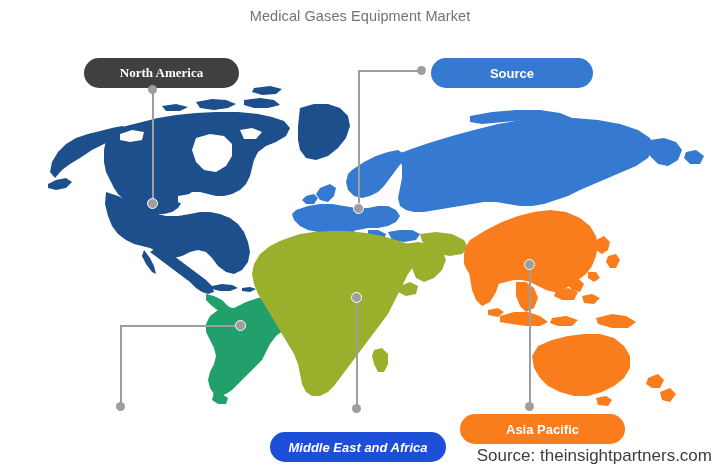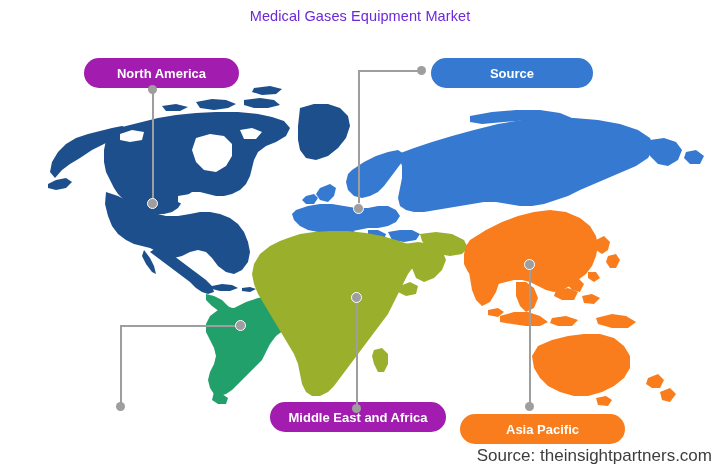--- a/index.html
+++ b/index.html
@@ -15,21 +15,21 @@
     overflow: hidden;
     font-family: "Liberation Sans", sans-serif;
   }
   #title {
     position: absolute;
     top: 8px;
     left: 0;
     width: 720px;
     text-align: center;
     font-size: 14.5px;
-    color: #6d28d9;
+    color: #737373;
     font-family: "Liberation Sans", sans-serif;
     letter-spacing: 0.1px;
   }
   #map-svg {
     position: absolute;
     top: 0;
     left: 0;
   }
   .pill {
     position: absolute;
@@ -38,24 +38,24 @@
     justify-content: center;
     border-radius: 16px;
     color: #ffffff;
     font-size: 13px;
     font-weight: bold;
     height: 30px;
     box-sizing: border-box;
     white-space: nowrap;
     font-family: "Liberation Sans", sans-serif;
   }
-  #pill-na   { left: 84px;  top: 58px;  width: 155px; background: #a21caf; }
+  #pill-na   { left: 84px;  top: 58px;  width: 155px; background: #404040; font-family: Liberation Serif, serif; }
   #pill-eu   { left: 431px; top: 58px;  width: 162px; background: #3579d1; }
   #pill-sca  { left: 44px;  top: 414px; width: 201px; background: #21a06b; }
-  #pill-mea  { left: 270px; top: 402px; width: 176px; background: #a21caf; }
+  #pill-mea  { left: 270px; top: 432px; width: 176px; background: #1d4ed8; font-style: italic; }
   #pill-ap   { left: 460px; top: 414px; width: 165px; background: #f97d1c; }
 
   .connector {
     position: absolute;
     background: #9e9e9e;
   }
   .conn-v { width: 1.5px; }
   .conn-h { height: 1.5px; }
 
   .dot {

